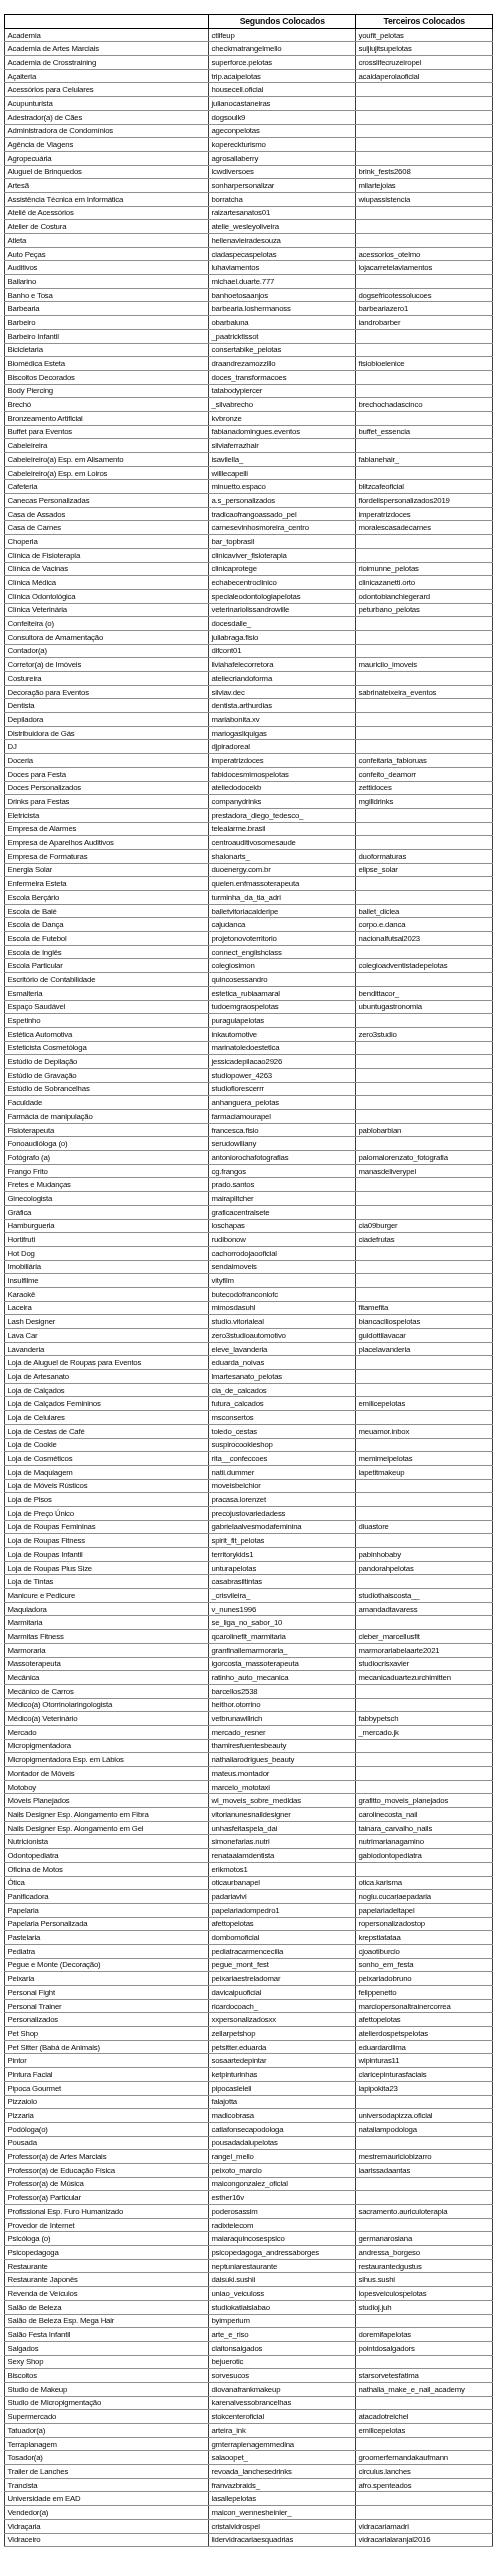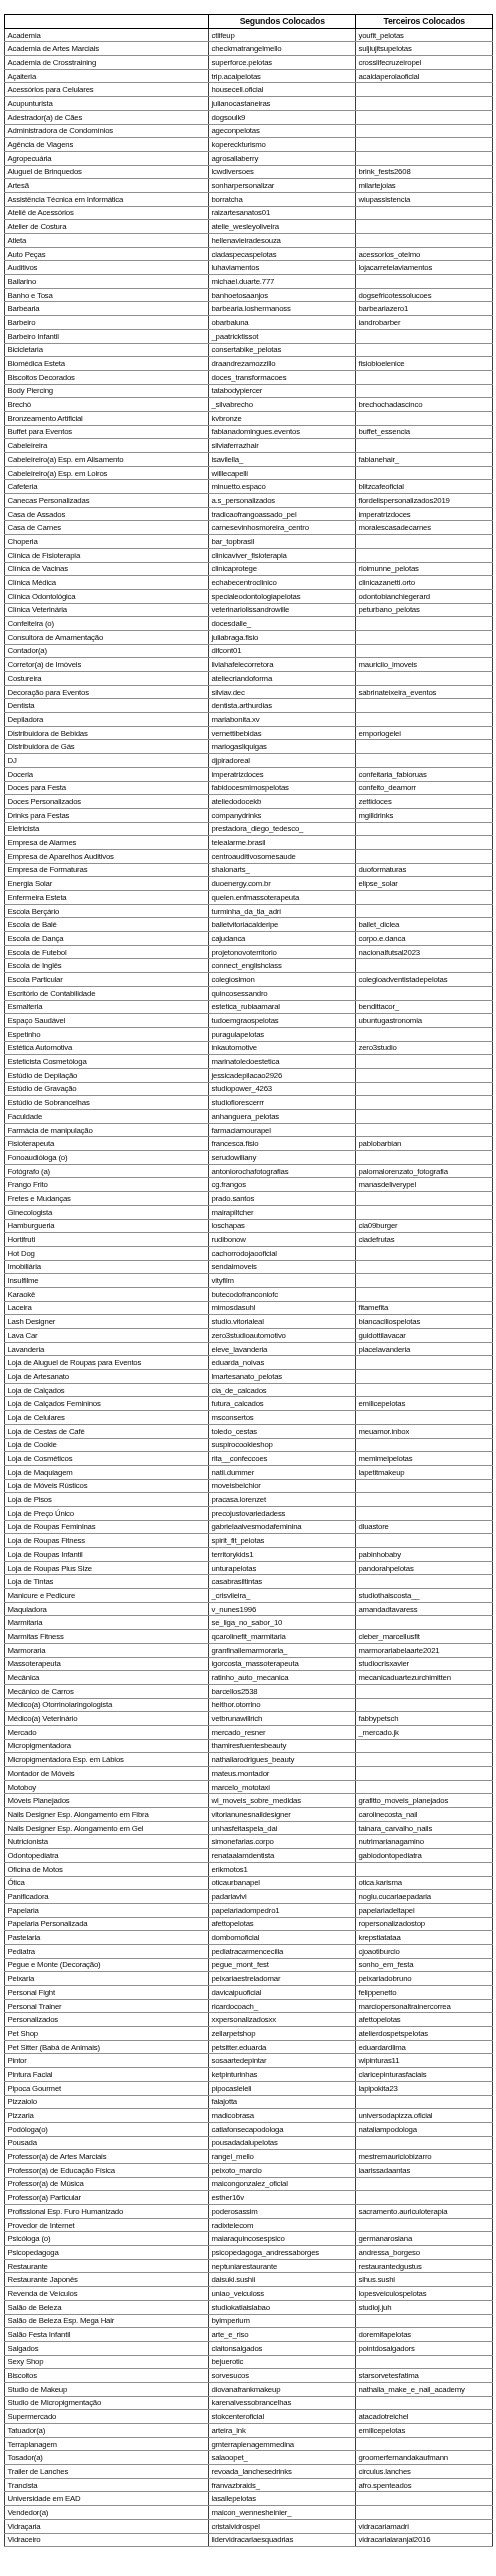--- a/index.html
+++ b/index.html
@@ -324,25 +324,20 @@
           <td>Dentista</td>
           <td>dentista.arthurdias</td>
           <td></td>
         </tr>
         <tr>
           <td>Depiladora</td>
           <td>mariabonita.xv</td>
           <td></td>
         </tr>
         <tr>
-          <td>Distribuidora de Bebidas</td>
-          <td>vernettibebidas</td>
-          <td>emporiogelei</td>
-        </tr>
-        <tr>
           <td>Distribuidora de Gás</td>
           <td>mariogasliquigas</td>
           <td></td>
         </tr>
         <tr>
           <td>DJ</td>
           <td>djpiradoreal</td>
           <td></td>
         </tr>
         <tr>
@@ -504,20 +499,25 @@
           <td>Fretes e Mudanças</td>
           <td>prado.santos</td>
           <td></td>
         </tr>
         <tr>
           <td>Ginecologista</td>
           <td>mairapiltcher</td>
           <td></td>
         </tr>
         <tr>
+          <td>Gráfica</td>
+          <td>graficacentralsete</td>
+          <td></td>
+        </tr>
+        <tr>
           <td>Hamburgueria</td>
           <td>loschapas</td>
           <td>cia09burger</td>
         </tr>
         <tr>
           <td>Hortifruti</td>
           <td>rudibonow</td>
           <td>ciadefrutas</td>
         </tr>
         <tr>
@@ -730,21 +730,21 @@
           <td>vitorianunesnaildesigner</td>
           <td>carolinecosta_nail</td>
         </tr>
         <tr>
           <td>Nails Designer Esp. Alongamento em Gel</td>
           <td>unhasfeitaspela_dai</td>
           <td>tainara_carvalho_nails</td>
         </tr>
         <tr>
           <td>Nutricionista</td>
-          <td>simonefarias.corpo</td>
+          <td>simonefarias.nutri</td>
           <td>nutrimarianagamino</td>
         </tr>
         <tr>
           <td>Odontopediatra</td>
           <td>renataalamdentista</td>
           <td>gabiodontopediatra</td>
         </tr>
         <tr>
           <td>Oficina de Motos</td>
           <td>erikmotos1</td>

